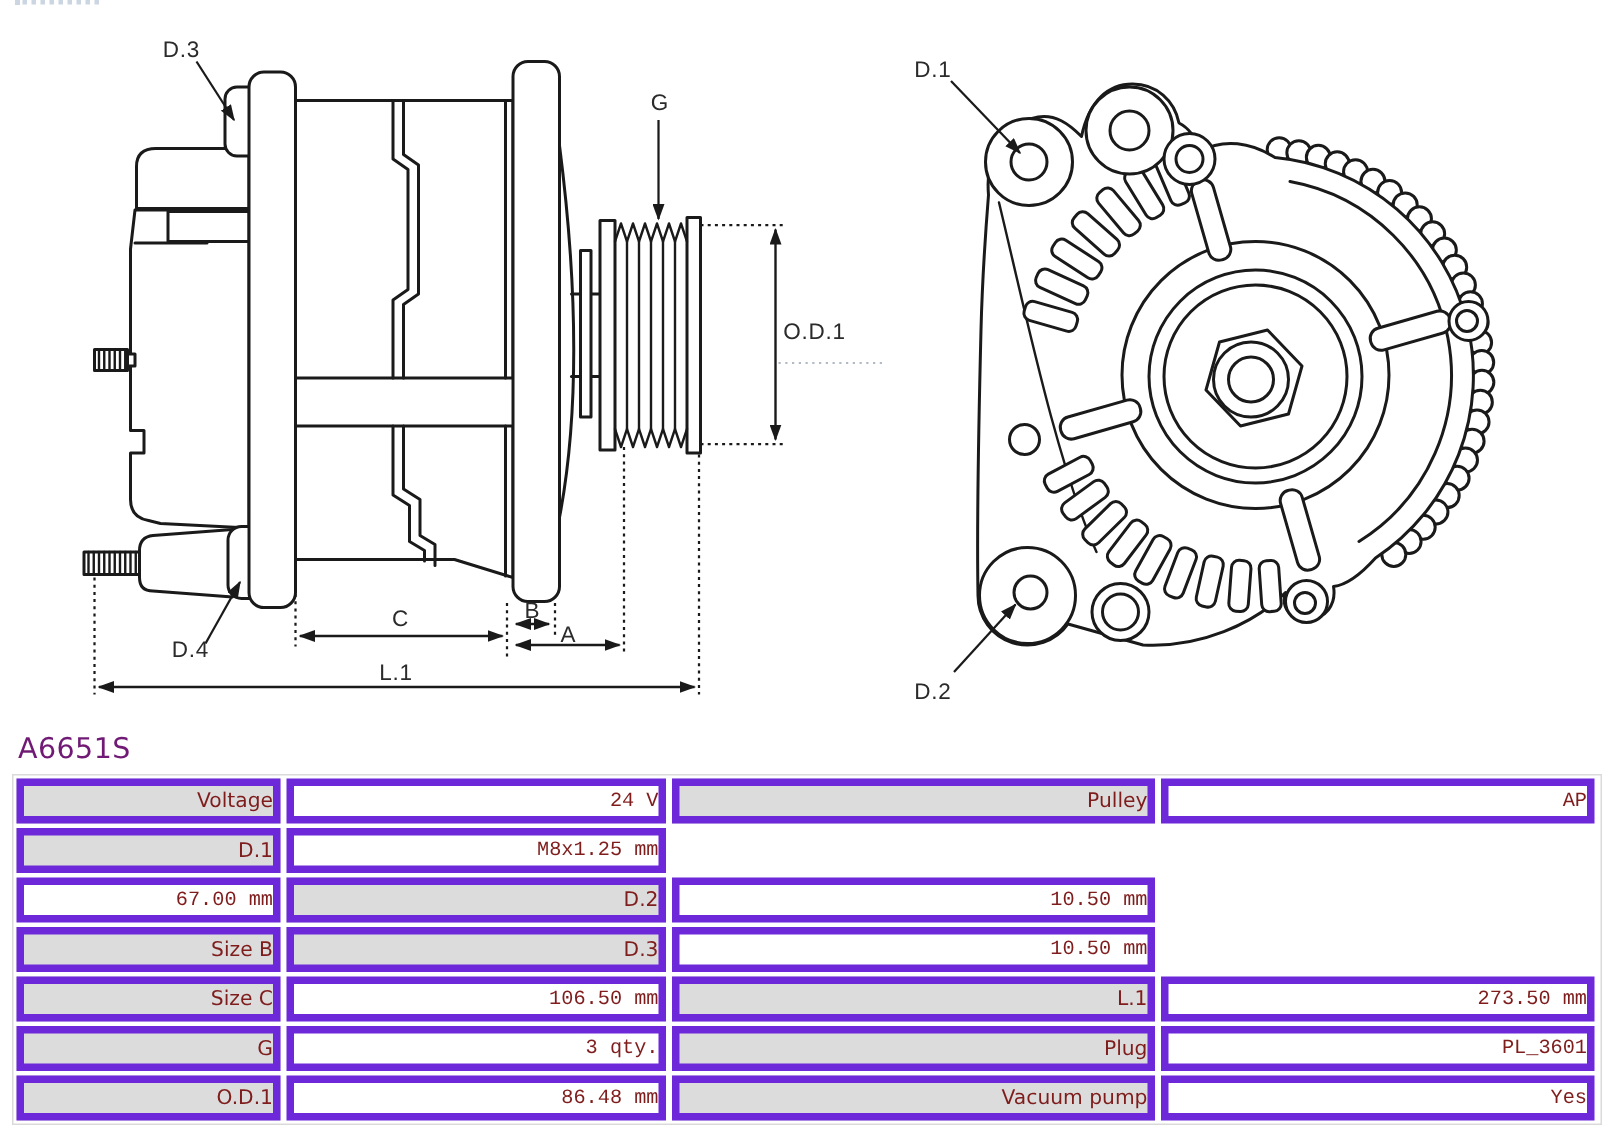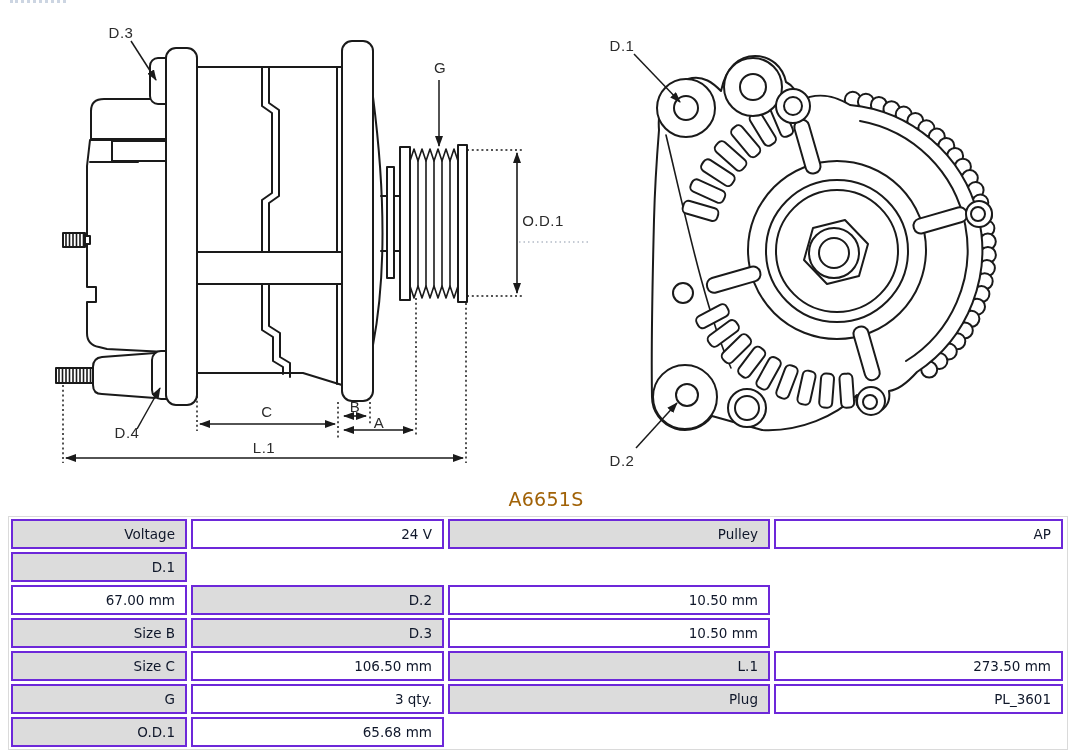--- a/index.html
+++ b/index.html
@@ -14,30 +14,30 @@
   .diagrams svg{position:absolute;top:0;}
   #side-svg{left:0;}
   #rear-svg{left:590px;}
   .draw{stroke:#1a1a1a;stroke-width:2;fill:none;stroke-linejoin:round;stroke-linecap:round;}
   .thin{stroke-width:1.6;}
   .dash{stroke:#1a1a1a;stroke-width:1.5;fill:none;stroke-dasharray:2 2.8;}
   .faint{stroke:#b3bac6;stroke-width:1.3;fill:none;stroke-dasharray:1.5 3;}
   .dim-line{stroke:#1a1a1a;stroke-width:1.6;fill:none;}
   .lead{stroke:#1a1a1a;stroke-width:1.5;fill:none;}
   .dim-text{font-family:"Liberation Sans",sans-serif;font-size:15px;fill:#2b2b2b;letter-spacing:.5px;}
-  .part-number{color:#a16207;font-size:19px;line-height:22px;margin:5px 0 6px 12px;
-    font-weight:normal;letter-spacing:.3px;text-align:center;}
+  .part-number{color:#701a75;font-size:19px;line-height:22px;margin:5px 0 6px 12px;
+    font-weight:normal;letter-spacing:.3px;}
   .spec-table{margin-left:8px;width:1054px;background:#fff;border:1px solid #dadada;
     padding:2px;display:flex;flex-direction:column;gap:3px;box-sizing:content-box;}
   .spec-row{display:grid;grid-template-columns:176px 253px 322px 289px;column-gap:4px;height:30px;}
-  .cell{border:2px solid #6d28d9;box-sizing:border-box;display:flex;align-items:center;
-    justify-content:flex-end;padding-right:10px;font-size:13.5px;color:#0f172a;
+  .cell{border:5px solid #6d28d9;box-sizing:border-box;display:flex;align-items:center;
+    justify-content:flex-end;padding-right:0;font-size:13.5px;color:#7f1d1d;
     white-space:nowrap;overflow:hidden;}
   .cell.label{background:#dcdcdc;}
-  .cell.value{background:#ffffff;}
+  .cell.value{background:#ffffff;font-family:Liberation Mono, monospace;}
 </style>
 </head>
 <body>
 
 <div class="edge-artifact"></div>
 
 <div class="diagrams">
 
   <svg id="side-svg" width="590" height="483" viewBox="0 0 590 483">
     <defs>
@@ -224,20 +224,21 @@
 
 <div class="spec-table">
   <div class="spec-row">
     <div class="cell label">Voltage</div>
     <div class="cell value">24 V</div>
     <div class="cell label">Pulley</div>
     <div class="cell value">AP</div>
   </div>
   <div class="spec-row">
     <div class="cell label">D.1</div>
+    <div class="cell value">M8x1.25 mm</div>
   </div>
   <div class="spec-row">
     <div class="cell value">67.00 mm</div>
     <div class="cell label">D.2</div>
     <div class="cell value">10.50 mm</div>
   </div>
   <div class="spec-row">
     <div class="cell label">Size B</div>
     <div class="cell label">D.3</div>
     <div class="cell value">10.50 mm</div>
@@ -249,15 +250,17 @@
     <div class="cell value">273.50 mm</div>
   </div>
   <div class="spec-row">
     <div class="cell label">G</div>
     <div class="cell value">3 qty.</div>
     <div class="cell label">Plug</div>
     <div class="cell value">PL_3601</div>
   </div>
   <div class="spec-row">
     <div class="cell label">O.D.1</div>
-    <div class="cell value">65.68 mm</div>
+    <div class="cell value">86.48 mm</div>
+    <div class="cell label">Vacuum pump</div>
+    <div class="cell value">Yes</div>
   </div>
 </div>
 
 </body></html>

